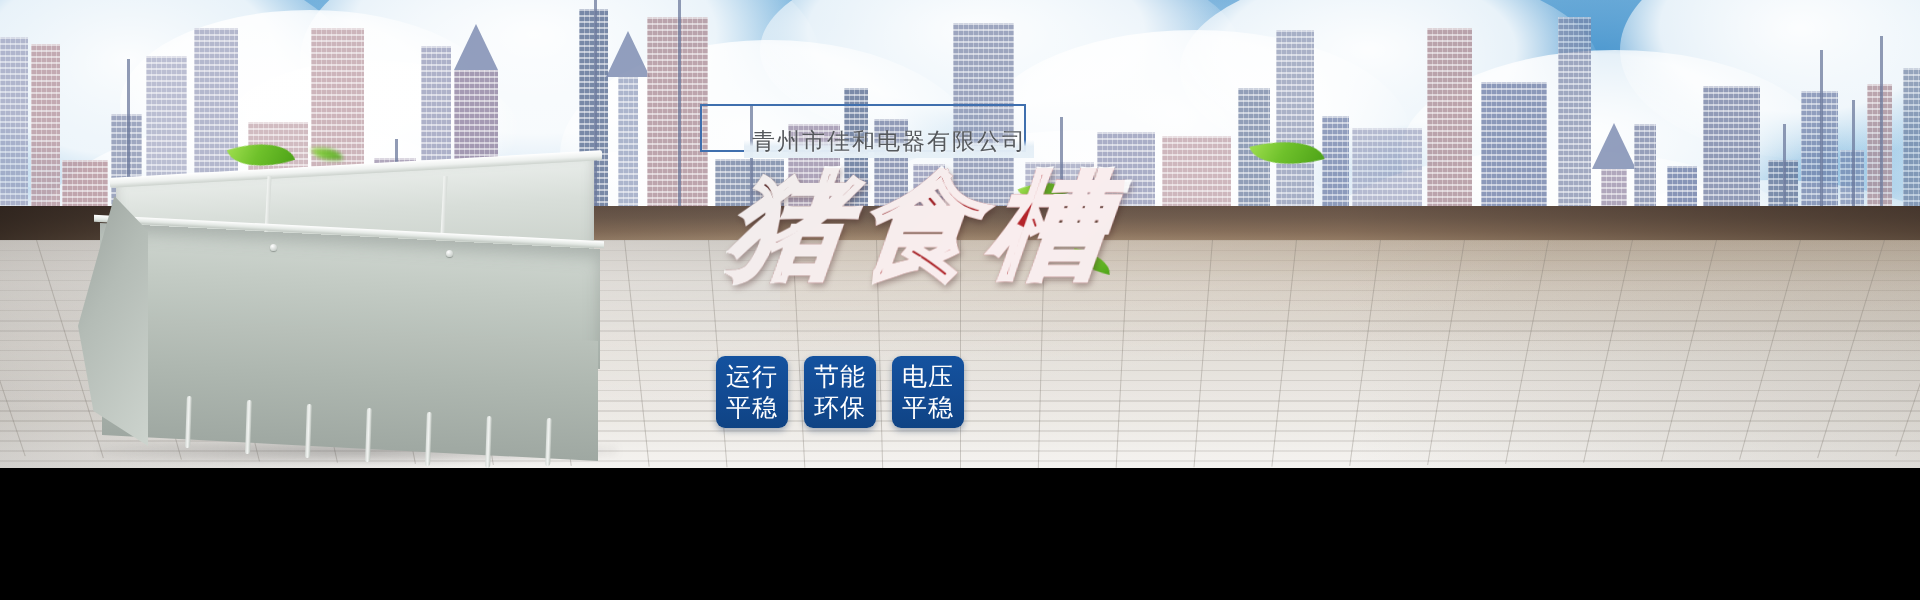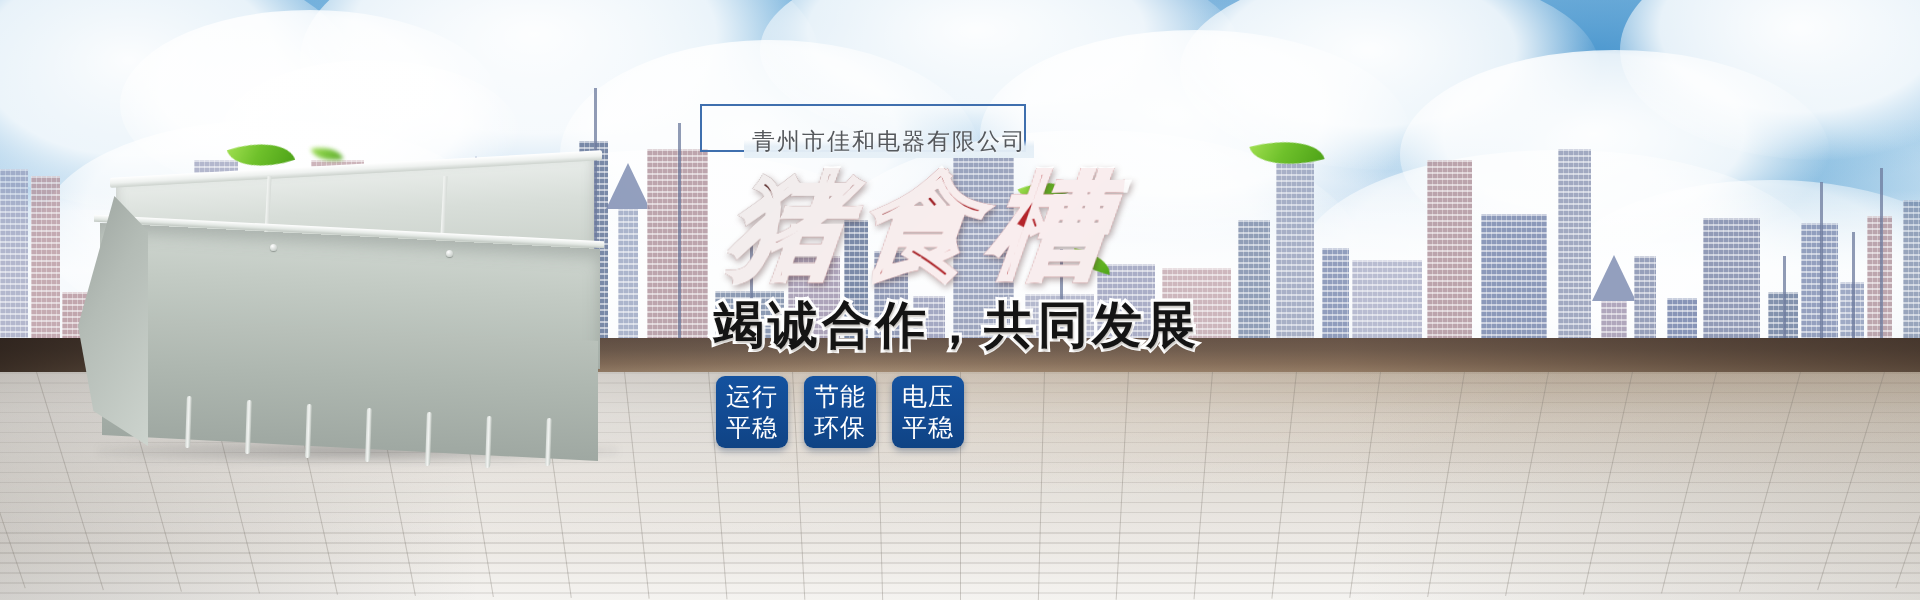--- a/index.html
+++ b/index.html
@@ -7,21 +7,21 @@
     padding: 0;
     background: #000;
   }
   body {
     font-family: "Liberation Sans", "DejaVu Sans", sans-serif;
   }
 
   .banner {
     position: relative;
     width: 1920px;
-    height: 600px;
+    height: 468px;
     overflow: hidden;
     background: #cfe2f3;
   }
 
   
   .sky {
     position: absolute;
     inset: 0;
     background:
       linear-gradient(to bottom,
@@ -364,21 +364,21 @@
     color: #141414;
     -webkit-text-stroke: 6px #ffffff;
     paint-order: stroke fill;
     text-shadow: 1px 2px 2px rgba(90,80,70,.35);
   }
 
   
   .badges {
     position: absolute;
     left: 16px;
-    top: 280px;
+    top: 260px;
     display: flex;
     gap: 16px;
   }
   .badge {
     width: 72px;
     height: 72px;
     border-radius: 9px;
     background: linear-gradient(to bottom, #14529f 0%, #124a92 55%, #0f4384 100%);
     box-shadow: 0 3px 6px rgba(20,45,85,.35);
     display: flex;
@@ -546,21 +546,20 @@
 
   <div class="copy">
 
     <div class="company-frame"></div>
     <div class="company-frame-mask"></div>
     <div class="company-name">青州市佳和电器有限公司</div>
 
     <div class="main-title-under">猪食槽</div>
     <div class="main-title">猪食槽</div>
 
-    <div class="subtitle">竭诚合作，共同发展</div>
 
     <div class="badges" id="badges">
         <div class="badge">
           <span>运行</span>
           <span>平稳</span>
         </div>
         <div class="badge">
           <span>节能</span>
           <span>环保</span>
         </div>

